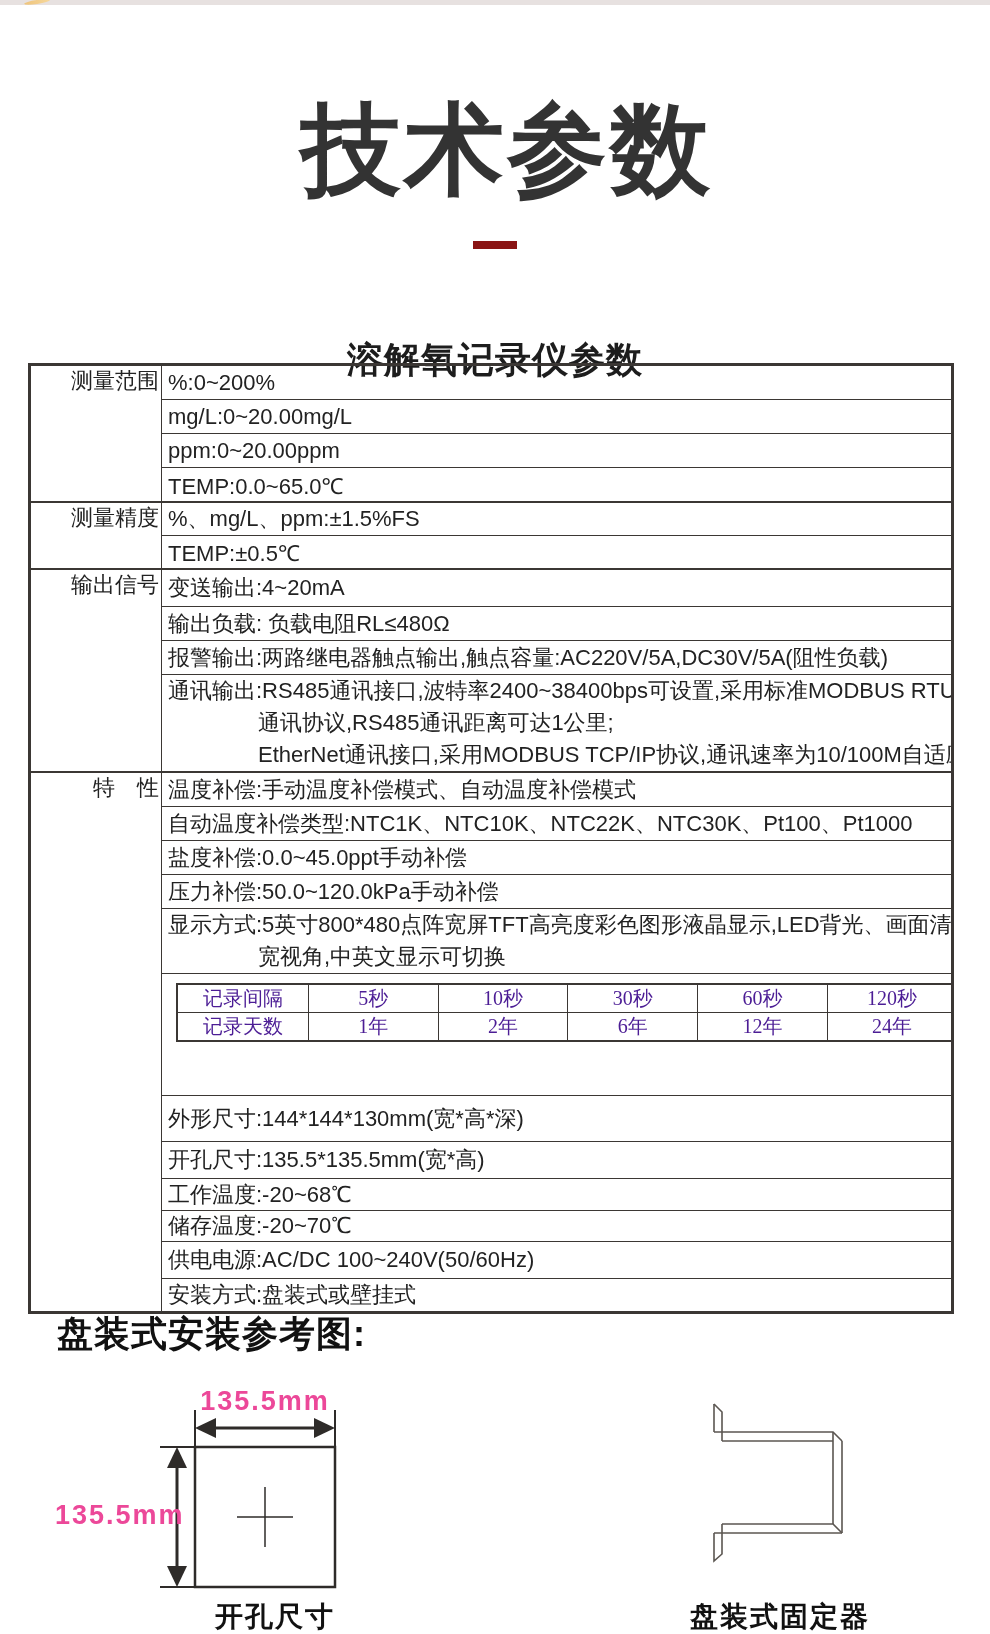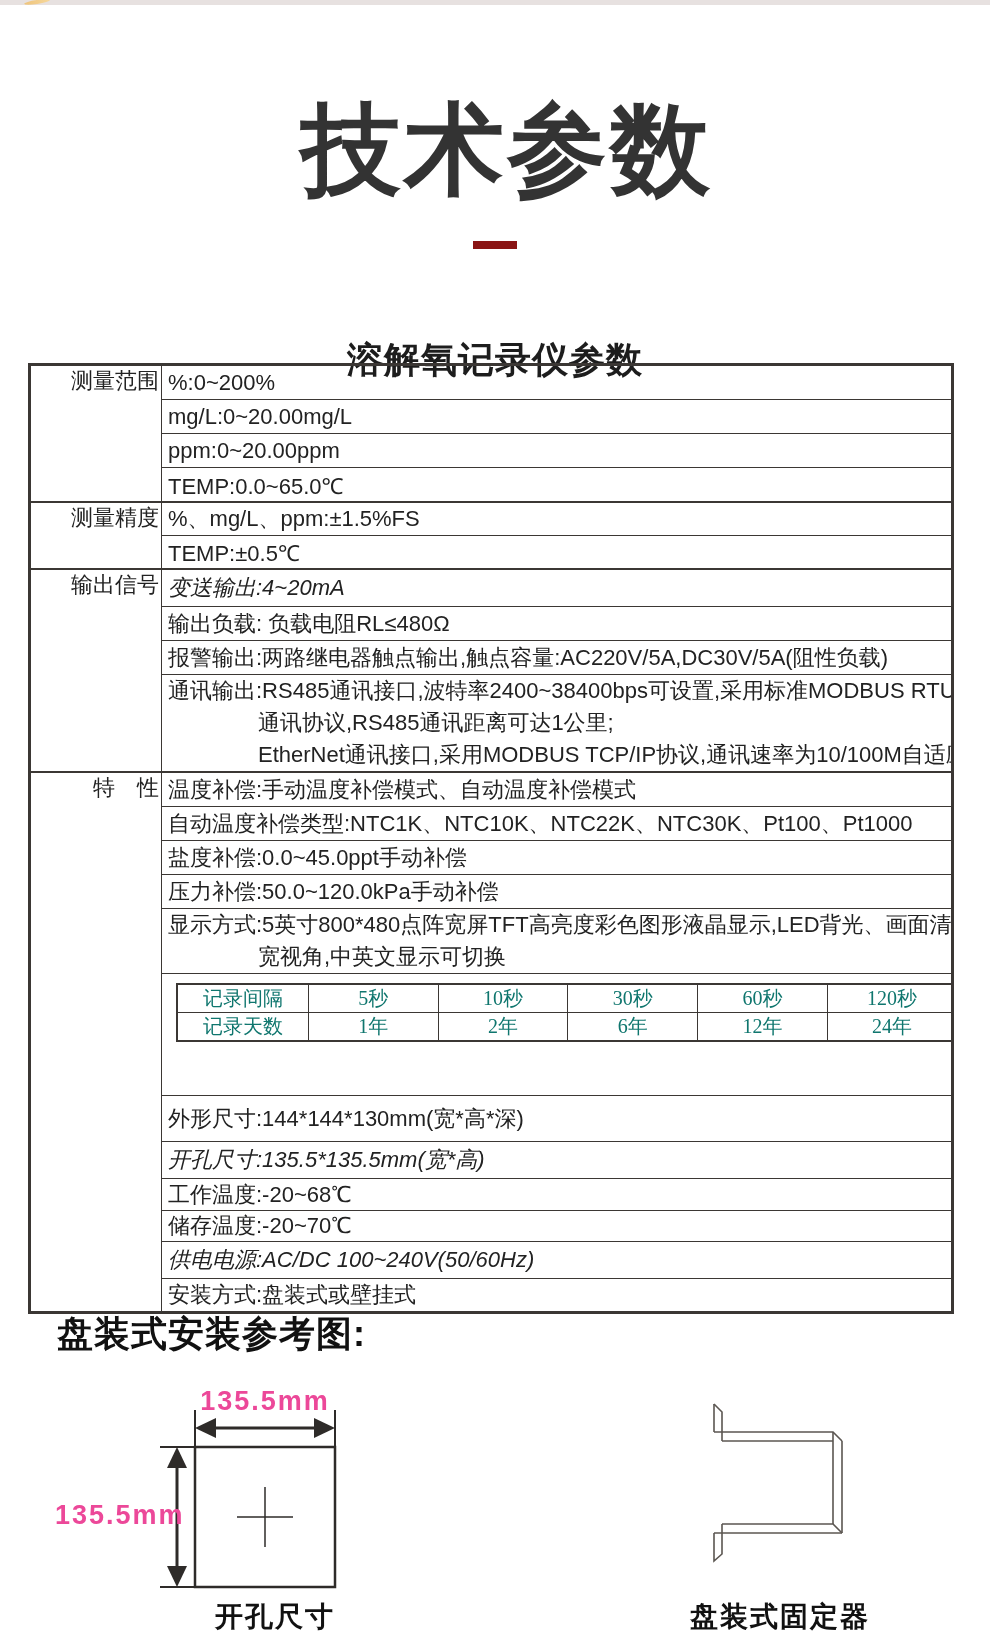--- a/index.html
+++ b/index.html
@@ -19,30 +19,30 @@
   .page-subtitle{position:absolute;top:300px;left:0;width:990px;text-align:center;
     font-size:36px;font-weight:700;letter-spacing:1px;color:#1d1d1d;margin-top:36px;}
 
   
   .spec-wrap{position:absolute;top:363px;left:28px;}
   table.spec{border-collapse:collapse;width:926px;table-layout:fixed;border:3px solid #3b3734;}
   table.spec td{border:1px solid #3b3734;font-size:22px;color:#222;padding:0 2px 0 6px;
     white-space:nowrap;overflow:hidden;}
   td.lbl{width:122px;text-align:right;vertical-align:top;padding:4px 0 0 0;font-size:23px;white-space:nowrap;}
   tr.gb td{border-top:2px solid #3b3734;}
-  .h33{height:33px;} .h32{height:32px;} .h36{height:36px;font-style:italic;} .h31{height:31px;}
+  .h33{height:33px;} .h32{height:32px;} .h36{height:36px;} .h31{height:31px;}
   .h30{height:30px;} .h45{height:45px;} .h64{height:64px;} .h96{height:96px;margin-left:16px;} .h121{height:121px;}
   td.multi{vertical-align:top;}
   .cell-line{line-height:32px;height:32px;}
   .indent{padding-left:90px;}
 
   
   table.rec{border-collapse:collapse;border:2px solid #3b3734;margin:9px 0 0 8px;width:782px;table-layout:fixed;}
   table.rec td{border:1px solid #3b3734;height:27px;text-align:center;vertical-align:middle;
-    font-family:"Liberation Serif",serif;font-size:20px;color:#0f766e;padding:0;white-space:nowrap;}
+    font-family:"Liberation Serif",serif;font-size:20px;color:#4c1d95;padding:0;white-space:nowrap;}
   table.rec td.c0{width:130px;}
 
   
   .mount-heading{position:absolute;top:1310px;left:57px;font-size:36px;font-weight:800;color:#111;letter-spacing:1px;}
   .diagram-svg{position:absolute;}
   .dim-label{position:absolute;font-size:27px;font-weight:700;color:#ec4899;letter-spacing:2px;}
   .caption{position:absolute;font-size:28px;font-weight:800;color:#111;text-align:center;letter-spacing:2px;}
 </style>
 </head>
 <body>

